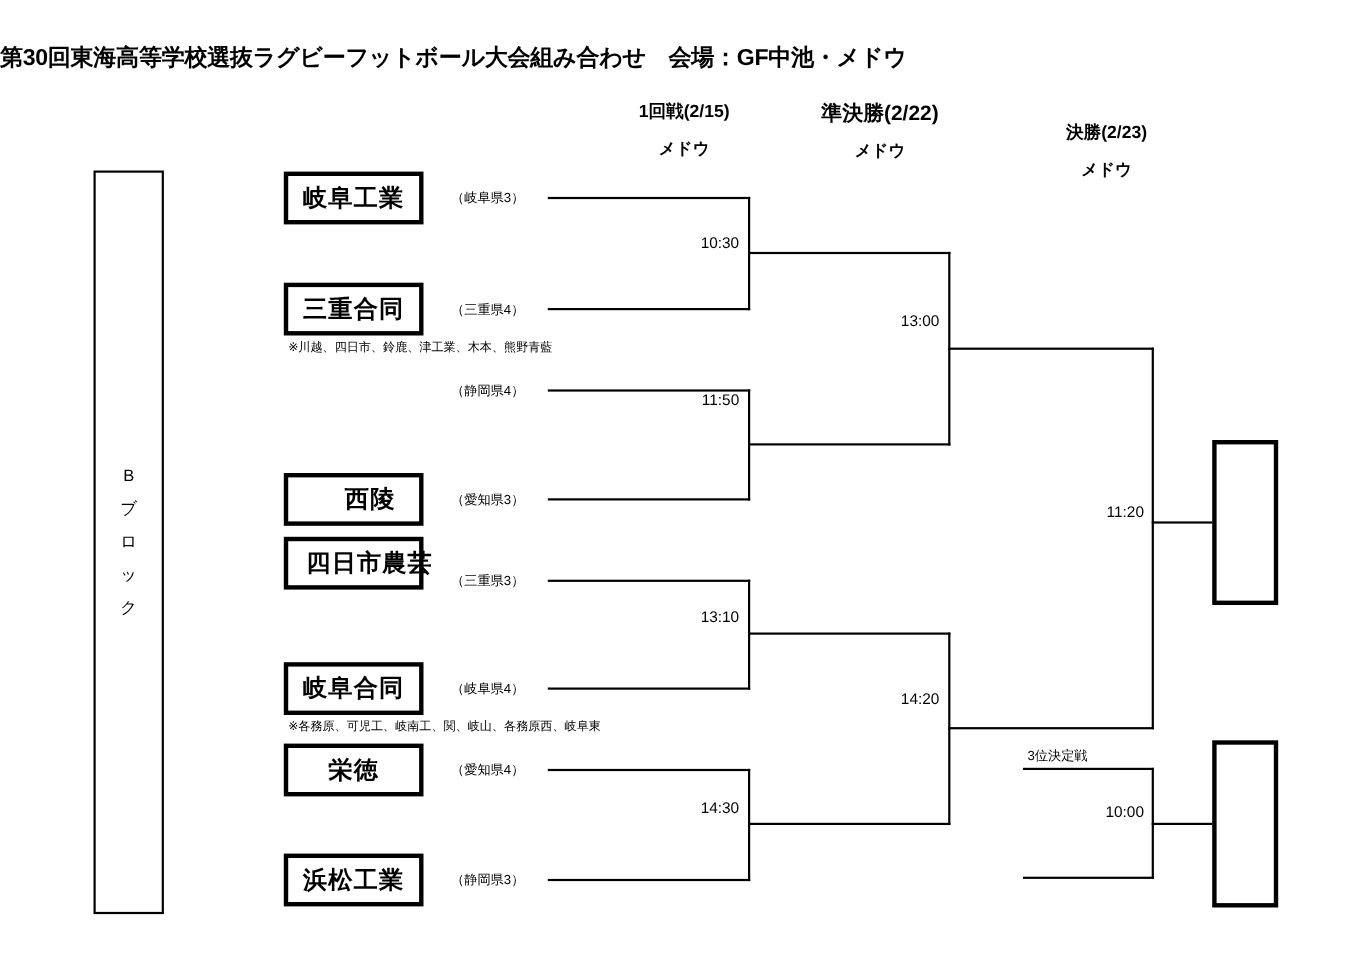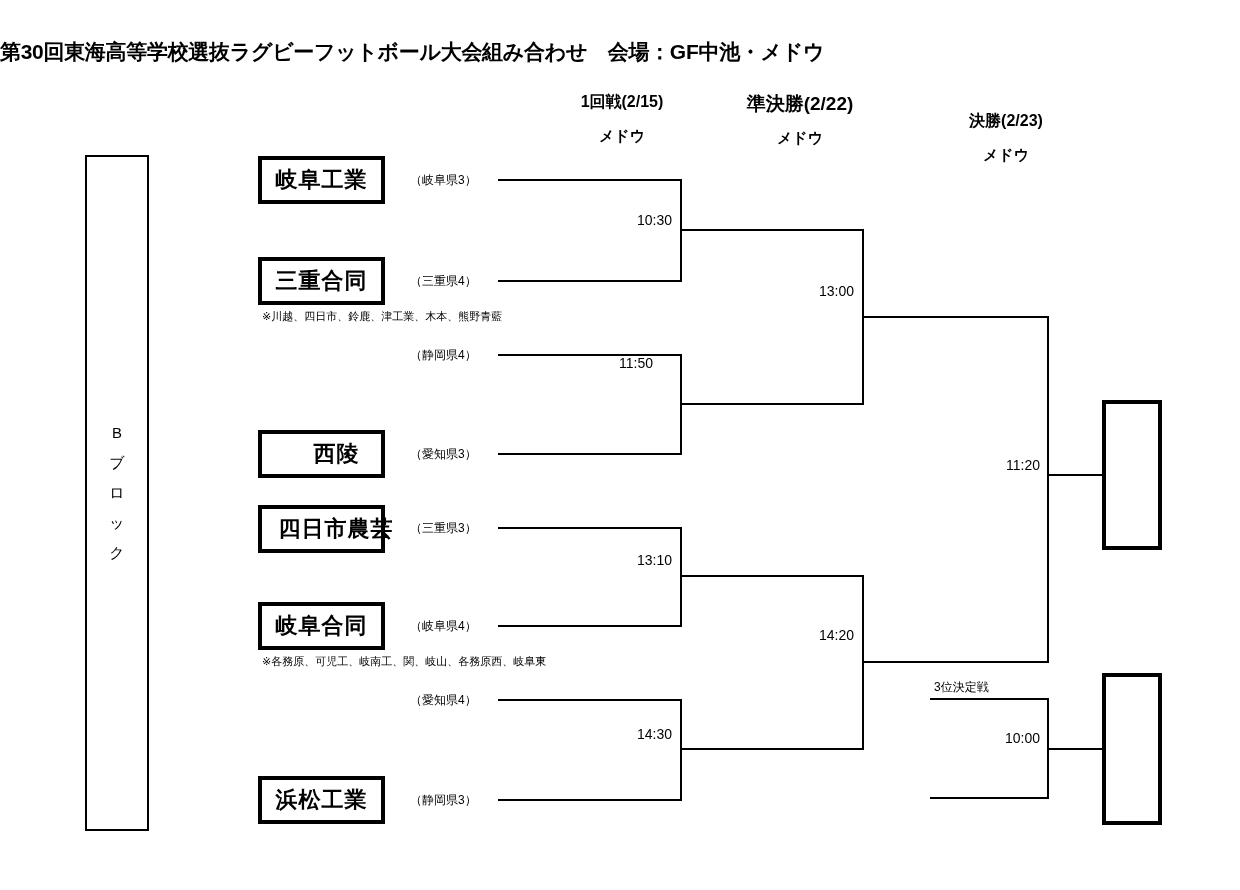--- a/index.html
+++ b/index.html
@@ -171,47 +171,50 @@
   <div class="abs pref" style="left:410px; top:274px;">（三重県4）</div>
   <div class="abs note" style="left:262px; top:310px;">※川越、四日市、鈴鹿、津工業、木本、熊野青藍</div>
 
   <div class="abs pref" style="left:410px; top:348px;">（静岡県4）</div>
 
   <div class="abs team-box" style="left:258px; top:430px;padding-left:30px;">
     <span class="tname">西陵</span>
   </div>
   <div class="abs pref" style="left:410px; top:447px;">（愛知県3）</div>
 
-  <div class="abs team-box" style="left:258px; top:505px;padding-left:29px;">
+  <div class="abs team-box" style="left:258px; top:488px;padding-left:29px;">
     <span class="tname">四日市農芸</span>
   </div>
   <div class="abs pref" style="left:410px; top:521px;">（三重県3）</div>
 
   <div class="abs team-box" style="left:258px; top:602px;">
     <span class="tname">岐阜合同</span>
   </div>
   <div class="abs pref" style="left:410px; top:619px;">（岐阜県4）</div>
   <div class="abs note" style="left:262px; top:655px;">※各務原、可児工、岐南工、関、岐山、各務原西、岐阜東</div>
 
+  <div class="abs team-box" style="left:258px; top:676px;">
+    <span class="tname">栄徳</span>
+  </div>
   <div class="abs pref" style="left:410px; top:693px;">（愛知県4）</div>
 
   <div class="abs team-box" style="left:258px; top:776px;">
     <span class="tname">浜松工業</span>
   </div>
   <div class="abs pref" style="left:410px; top:793px;">（静岡県3）</div>
 
   <div class="abs hline" style="left:498px; top:179px; width:184px;"></div>
   <div class="abs hline" style="left:498px; top:280px; width:184px;"></div>
   <div class="abs vline" style="left:680px; top:179px; height:103px;"></div>
   <div class="abs time" style="left:600px; top:212px; width:72px;">10:30</div>
 
   <div class="abs hline" style="left:498px; top:354px; width:184px;"></div>
   <div class="abs hline" style="left:498px; top:453px; width:184px;"></div>
   <div class="abs vline" style="left:680px; top:354px; height:101px;"></div>
-  <div class="abs time" style="left:600px; top:355px; width:72px;text-align:center;">11:50</div>
+  <div class="abs time" style="left:600px; top:355px; width:72px;">11:50</div>
 
   <div class="abs hline" style="left:498px; top:527px; width:184px;"></div>
   <div class="abs hline" style="left:498px; top:625px; width:184px;"></div>
   <div class="abs vline" style="left:680px; top:527px; height:100px;"></div>
   <div class="abs time" style="left:600px; top:552px; width:72px;">13:10</div>
 
   <div class="abs hline" style="left:498px; top:699px; width:184px;"></div>
   <div class="abs hline" style="left:498px; top:799px; width:184px;"></div>
   <div class="abs vline" style="left:680px; top:699px; height:102px;"></div>
   <div class="abs time" style="left:600px; top:726px; width:72px;">14:30</div>

